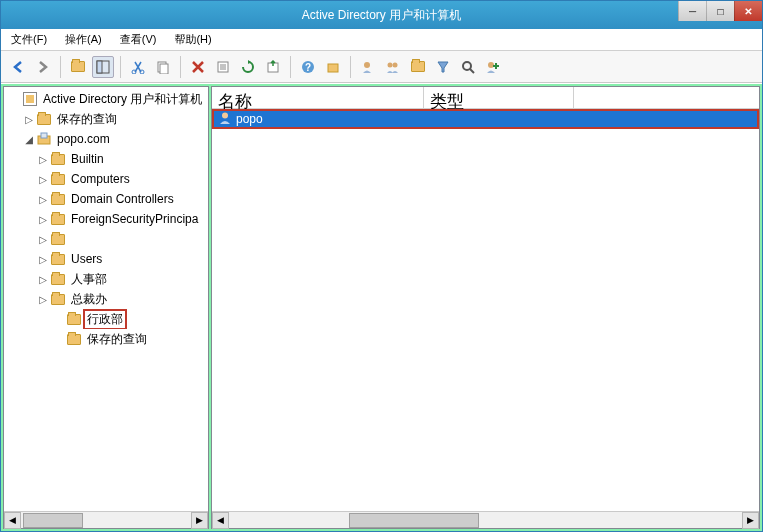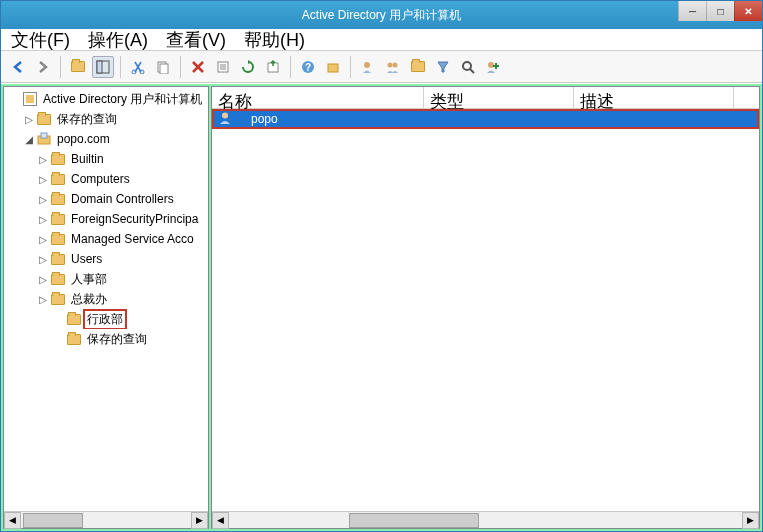--- a/index.html
+++ b/index.html
@@ -2,21 +2,21 @@
 <html><head>
 <meta charset="utf-8">
 <style>
   * { box-sizing: border-box; margin: 0; padding: 0; }
   body { font-family: "Microsoft YaHei", "Segoe UI", Tahoma, sans-serif; font-size: 12px; background: #fff; overflow: hidden; }
   .window { width: 763px; height: 532px; border: 1px solid #2e7bb4; background: #86efac; display: flex; flex-direction: column; }
   .titlebar { height: 28px; background: linear-gradient(#3fa7d6, #2f8fc4); display: flex; align-items: center; justify-content: center; position: relative; color: #fff; }
   .titlebar .controls { position: absolute; right: 0; top: 0; display: flex; height: 20px; }
   .titlebar .ctrl { width: 28px; height: 20px; display:flex; align-items:center; justify-content:center; border-left: 1px solid rgba(0,0,0,.2); background: linear-gradient(#e9e9e9, #cfcfcf); color:#000; font-weight:bold; font-size:10px; }
   .titlebar .ctrl.close { background: linear-gradient(#d66a5a, #c0392b); color:#fff; }
-  .menubar { height: 22px; background: #fff; display: flex; align-items: center; border-bottom: 1px solid #d0d0d0; padding: 0 6px; gap: 10px; font-size: 18px; color:#000; }
+  .menubar { height: 22px; background: #fff; display: flex; align-items: center; border-bottom: 1px solid #d0d0d0; padding: 0 6px; gap: 10px; font-size: 11px; color:#000; }
   .menubar .mi { padding: 2px 4px; cursor: default; }
   .toolbar { height: 32px; background: #f7f7f7; border-bottom: 1px solid #c9c9c9; display: flex; align-items: center; padding: 0 6px; gap: 3px; }
   .toolbar .tbtn { width: 22px; height: 22px; display:flex; align-items:center; justify-content:center; border:1px solid transparent; border-radius:2px; }
   .toolbar .tbtn.pressed { border-color:#aab; background:#dce6f1; }
   .toolbar .sep { width:1px; height:22px; background:#c9c9c9; margin:0 3px; }
   .content { flex:1; display:flex; border-top:1px solid #fff; overflow:hidden; }
   .pane { border:1px solid #828790; background:#fff; display:flex; flex-direction:column; position:relative; }
   .tree-pane { width:206px; margin:2px 2px 2px 2px; }
   .list-pane { flex:1; margin:2px 2px 2px 0; }
   .tree { flex:1; overflow:hidden; padding-top:2px; }
@@ -229,21 +229,20 @@
               <span class="icon">
                 <span class="folder-icon"></span>
               </span>
               <span class="label">ForeignSecurityPrincipa</span>
             </div>
             <div class="tree-row indent2">
               <span class="tw">▷</span>
               <span class="icon">
                 <span class="folder-icon"></span>
               </span>
-              <span class="label">Managed Service Acco</span>
             </div>
             <div class="tree-row indent2">
               <span class="tw">▷</span>
               <span class="icon">
                 <span class="folder-icon"></span>
               </span>
               <span class="label">Users</span>
             </div>
             <div class="tree-row indent2">
               <span class="tw">▷</span>
@@ -281,25 +280,24 @@
             <div class="thumb" style="left:2px; width:60px"></div>
           </div>
         <div class="arrow">▶</div>
       </div>
     </div>
 
     <div class="pane list-pane">
       <div class="list-header">
         <div class="col" id="col0" style="width: 212px;">名称</div>
         <div class="col" id="col1" style="width: 150px;">类型</div>
-        <div class="col" id="col2" style="width: 160px;">描述</div>
       </div>
       <div class="list-body" id="list-body">
           <div class="list-row selected">
-            <div class="cell" style="width:212px; display:flex; align-items:center; gap:19px;">
+            <div class="cell" style="width:212px; display:flex; align-items:center; gap:4px;">
               <span class="user-icon"><svg viewBox="0 0 14 14">
                   <circle cx="7" cy="4.5" r="3" fill="#f2c999"></circle>
                   <path d="M2 13 Q7 7 12 13" fill="#bcd2ef"></path>
                 </svg></span>
               <span>popo</span>
             </div>
             <div class="cell" style="width:160px"></div>
           </div>
         </div>
       <div class="hscroll">

